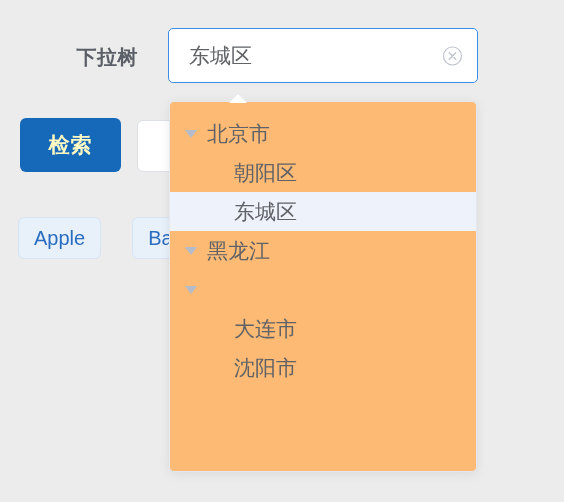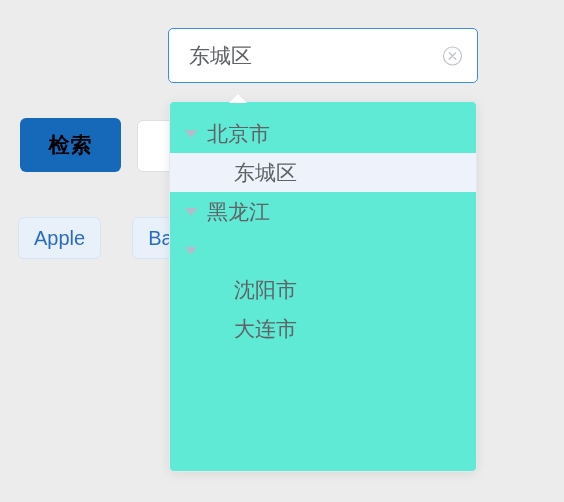--- a/index.html
+++ b/index.html
@@ -82,21 +82,21 @@
   }
   .search-button {
     position: absolute;
     left: 20px;
     top: 0;
     width: 101px;
     height: 54px;
     background: #1668b8;
     border: none;
     border-radius: 6px;
-    color: #000000;
+    color: #fef9c3;
     font-size: 21px;
     font-weight: bold;
     font-family: "Liberation Sans", "DejaVu Sans", sans-serif;
     letter-spacing: 1px;
     cursor: pointer;
     padding: 4px;
   }
   .secondary-field {
     position: absolute;
     left: 137px;
@@ -132,21 +132,21 @@
     cursor: pointer;
   }
 
   
   .tree-popup {
     position: absolute;
     left: 169px;
     top: 101px;
     width: 308px;
     height: 371px;
-    background: #5eead4;
+    background: #fdba74;
     border: 1px solid #e4e7ed;
     border-radius: 5px;
     box-shadow: 0 2px 12px rgba(0, 0, 0, 0.08);
     box-sizing: border-box;
     overflow: hidden;
     z-index: 10;
   }
   .popup-arrow {
     position: absolute;
     left: 229px;
@@ -187,20 +187,21 @@
     align-items: center;
     justify-content: center;
   }
   .tree-caret svg { display: block; }
   .tree-label { display: inline-block; }
 </style>
 </head>
 <body>
 
 <div class="form-row-1">
+  <div class="field-label">下拉树</div>
 
   <div class="select-input-wrap">
     <div class="select-input-text">东城区</div>
     <span class="clear-icon">
       <svg width="21" height="21" viewBox="0 0 21 21">
         <circle cx="10.5" cy="10.5" r="9" fill="none" stroke="#c0c4cc" stroke-width="1.2"></circle>
         <path d="M7.2 7.2 L13.8 13.8 M13.8 7.2 L7.2 13.8" stroke="#c0c4cc" stroke-width="1.3" stroke-linecap="round"></path>
       </svg>
     </span>
   </div>
@@ -222,20 +223,23 @@
 
     <div class="tree-node level-0">
       <span class="tree-caret">
         <svg width="12" height="8" viewBox="0 0 12 8">
             <path d="M0 0 L12 0 L6 8 Z" fill="#b4bccc"></path>
           </svg>
       </span>
       <span class="tree-label">北京市</span>
     </div>
 
+    <div class="tree-node level-1">
+      <span class="tree-label">朝阳区</span>
+    </div>
 
     <div class="tree-node level-1 selected">
       <span class="tree-label">东城区</span>
     </div>
 
     <div class="tree-node level-0">
       <span class="tree-caret">
         <svg width="12" height="8" viewBox="0 0 12 8">
             <path d="M0 0 L12 0 L6 8 Z" fill="#b4bccc"></path>
           </svg>
@@ -247,21 +251,21 @@
 
     <div class="tree-node level-0">
       <span class="tree-caret">
         <svg width="12" height="8" viewBox="0 0 12 8">
             <path d="M0 0 L12 0 L6 8 Z" fill="#b4bccc"></path>
           </svg>
       </span>
     </div>
 
     <div class="tree-node level-1">
+      <span class="tree-label">大连市</span>
+    </div>
+
+    <div class="tree-node level-1">
       <span class="tree-label">沈阳市</span>
     </div>
 
-    <div class="tree-node level-1">
-      <span class="tree-label">大连市</span>
-    </div>
-
   </div>
 </div>
 
 </body></html>

